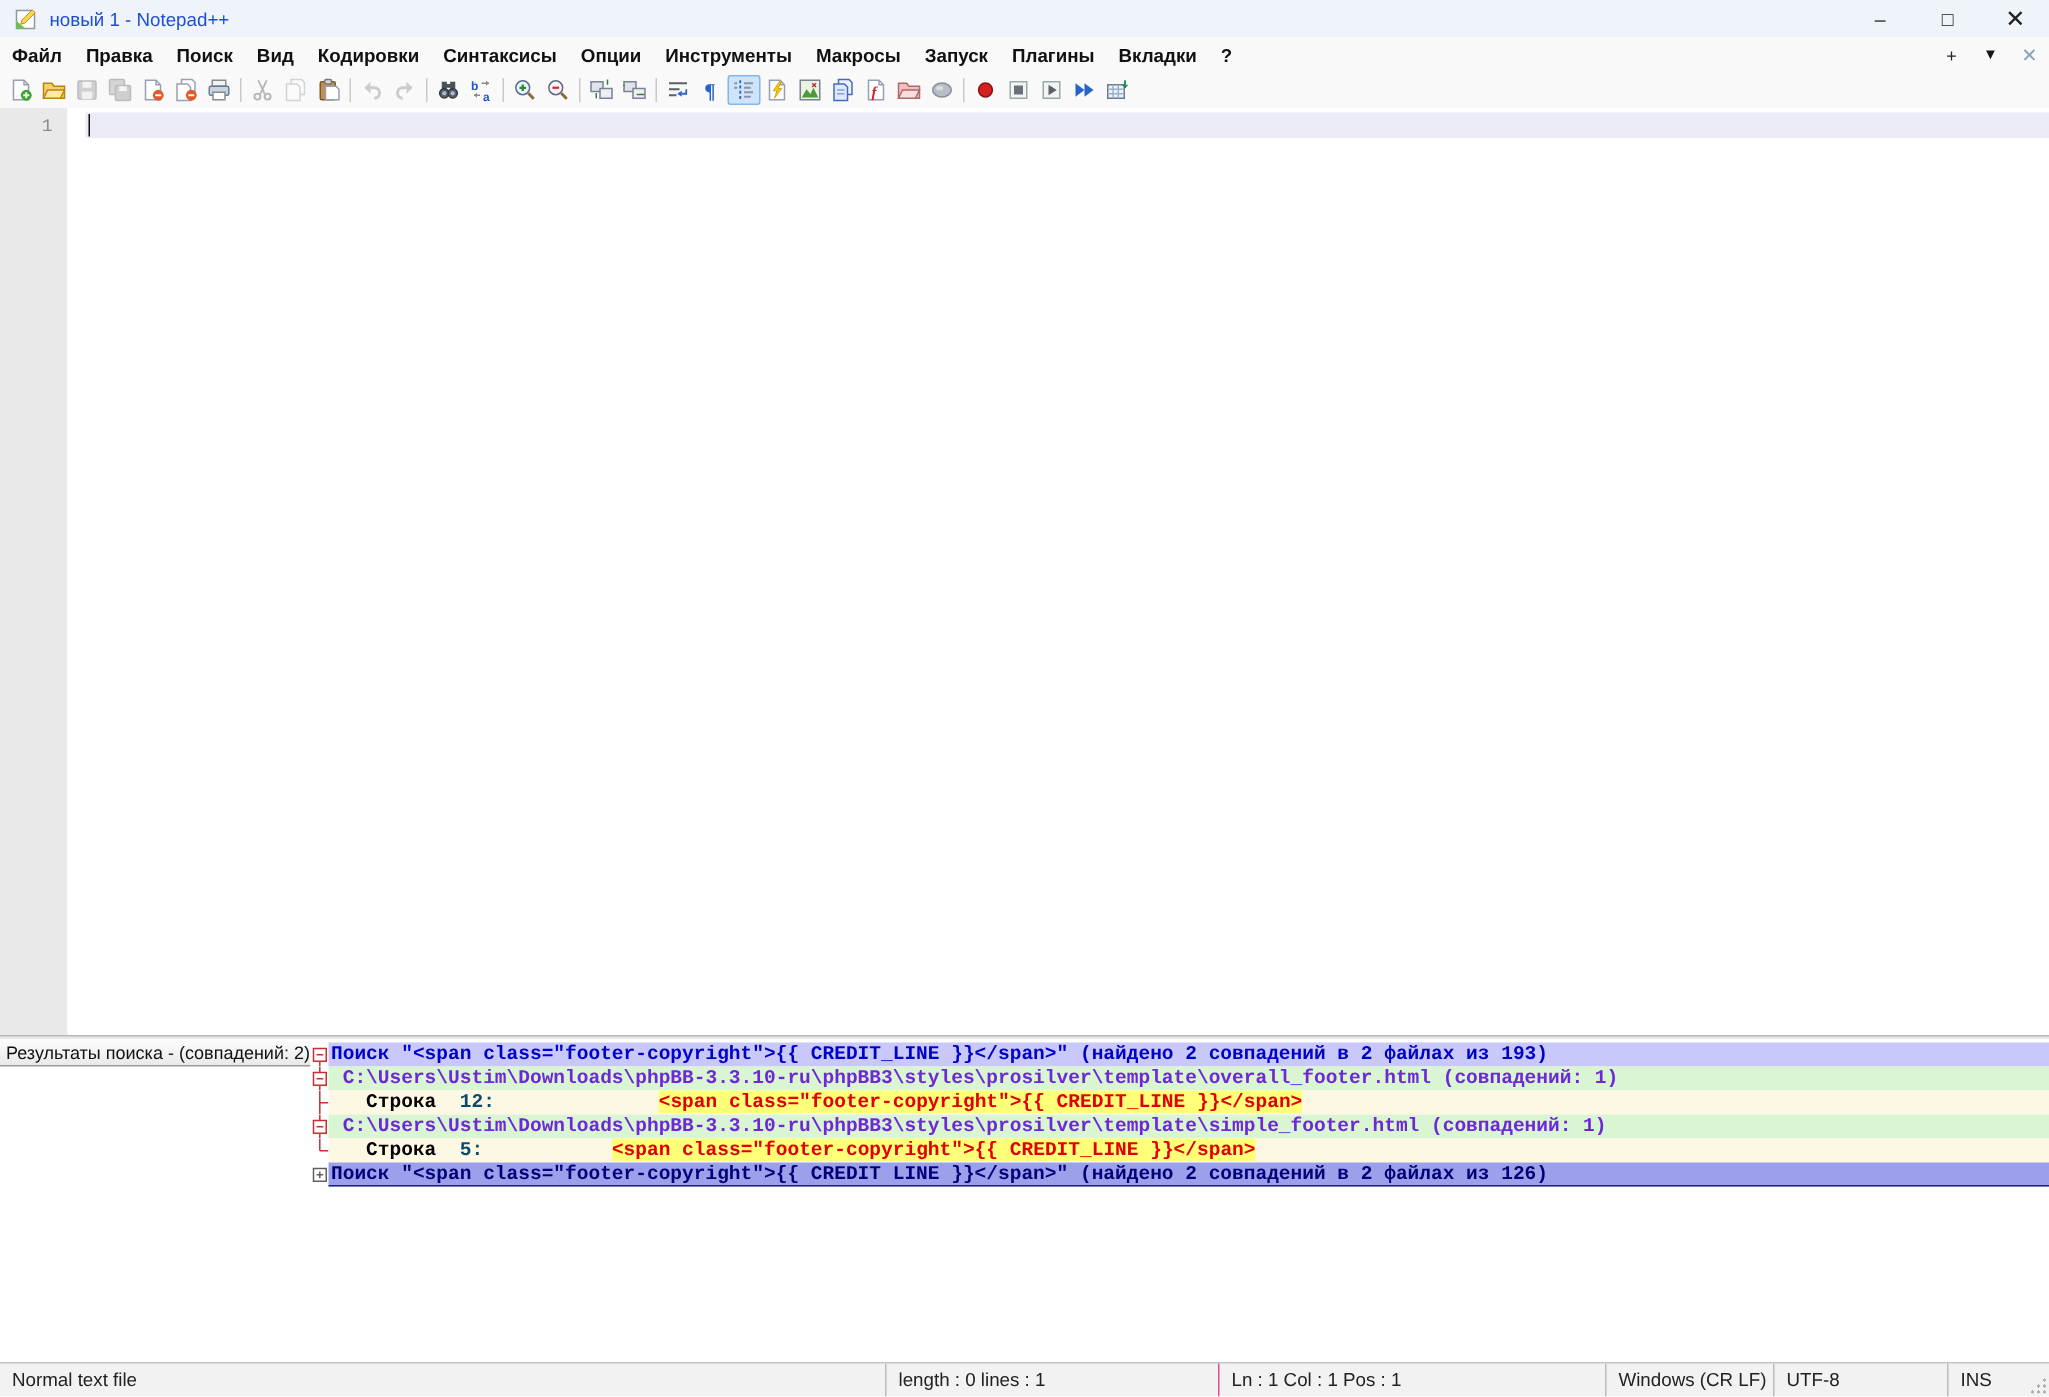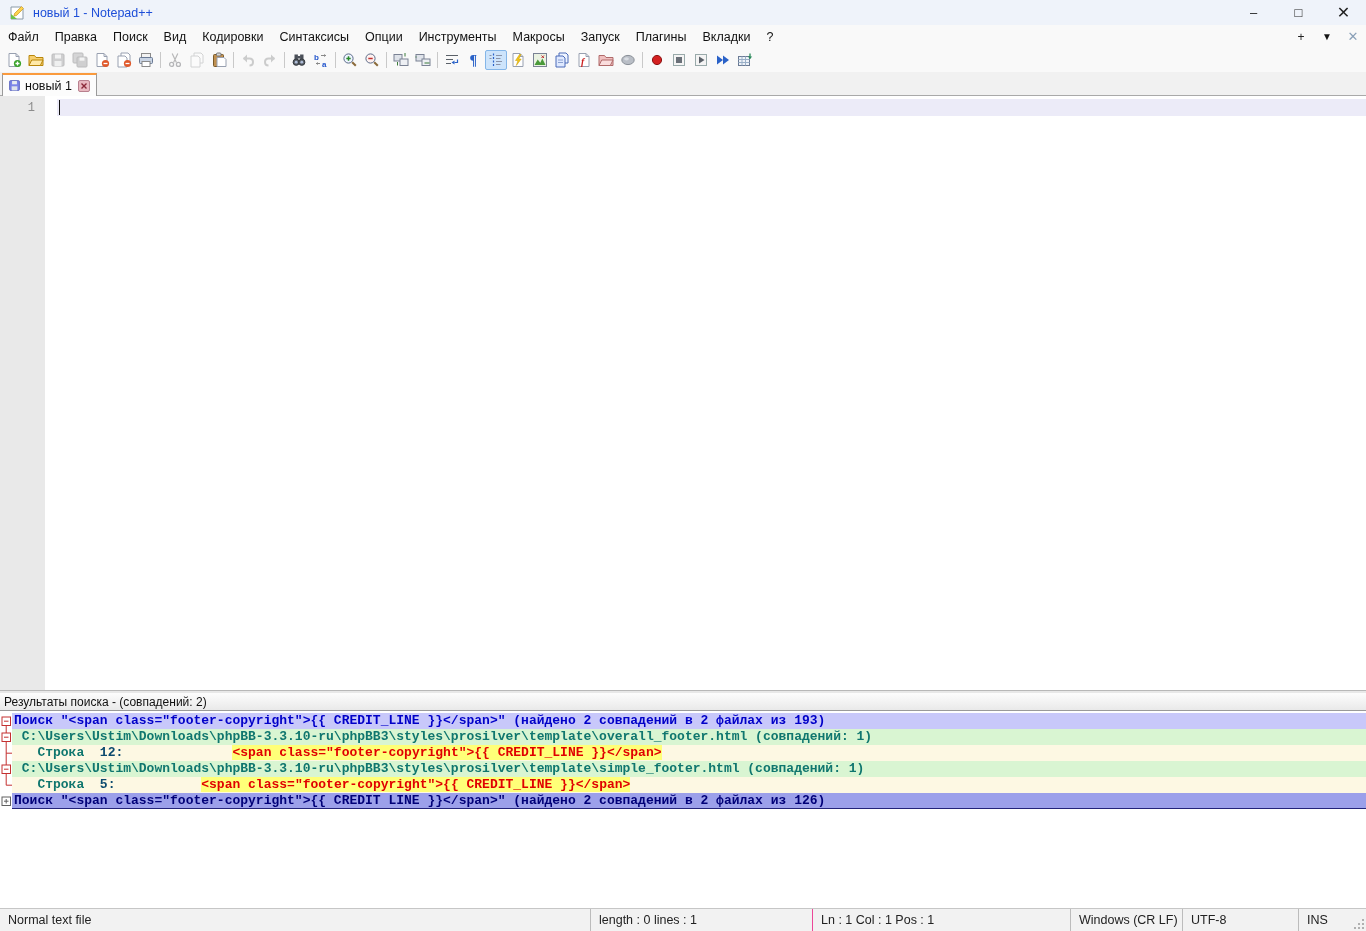--- a/index.html
+++ b/index.html
@@ -51,37 +51,37 @@
                text-align:right; padding:5px 10px 0 0; }
   .ed-fold { width:12px; background:#fff; flex:none; }
   .ed-text { flex:1; position:relative; background:#fff; }
   .caret-line { position:absolute; left:0; right:0; top:3px; height:17px; background:#ecebf8; }
   .caret { position:absolute; left:2px; top:1px; width:1px; height:15px; background:#111; }
 
   
   .splitter { height:3px; background:#e8e8e8; border-top:1px solid #b8b8b8; flex:none; }
 
   
-  .results { height:215px; background:#fff; display:flex; flex-direction:column; flex:none; }
+  .results { height:215px; background:#fff; display:flex; flex-direction:row; flex:none; }
   .res-header { height:18px; background:linear-gradient(#fdfdfd,#e9e9e9); border-bottom:1px solid #9a9a9a;
                 font-size:12px; color:#111; padding:2px 0 0 4px; flex:none; }
   .res-body { flex:1; overflow:hidden; padding-top:2px; background:#fff; }
   .row { height:16px; display:flex; font-family:"Liberation Mono", monospace; font-weight:bold;
          font-size:13px; line-height:15px; white-space:pre; }
   .fold-cell { width:12px; flex:none; background:#fff; }
   .fold-cell svg { display:block; width:12px; height:16px; }
   .row-text { flex:1; padding-left:2px; height:16px; }
   .r-search .row-text { background:#c8c8fa; }
   .r-file   .row-text { background:#d9f5d2; }
   .r-line   .row-text { background:#fdf8e3; }
   .r-search.selected .row-text { background:#9ca0ea; border-bottom:1px solid #23237a; }
   .s-search { color:#0000c8; }
   .selected .s-search { color:#000078; }
-  .s-file { color:#0f766e; }
-  .s-plain { color:#0f766e; }
+  .s-file { color:#6d28d9; }
+  .s-plain { color:#000000; }
   .s-lineno { color:#0c4a6e; }
   .s-match { color:#e00000; background:#ffff78; }
 
   
   .statusbar { height:23px; background:#f2f2f2; border-top:1px solid #c6c6c6; display:flex;
                align-items:center; flex:none; font-size:12.5px; color:#222; position:relative; }
   .sb-seg { padding:0 8px; height:100%; display:flex; align-items:center; white-space:nowrap; overflow:hidden; }
   .sb-0 { flex:1;text-align:center; }
   .sb-1 { width:222px; border-left:1px solid #bcbcbc; }
   .sb-2 { width:258px; border-left:1px solid #ec4899; }
@@ -110,21 +110,21 @@
     </svg>
     <span class="title-text">новый 1 - Notepad++</span>
     <div class="win-controls">
       <div class="win-btn">–</div>
       <div class="win-btn">□</div>
       <div class="win-btn close">✕</div>
     </div>
   </div>
 
   <div class="menubar">
-    <div id="menu-items" style="display:flex;">
+    <div id="menu-items" style="display:flex;font-weight:bold;">
         <span class="menu-item">Файл</span>
         <span class="menu-item">Правка</span>
         <span class="menu-item">Поиск</span>
         <span class="menu-item">Вид</span>
         <span class="menu-item">Кодировки</span>
         <span class="menu-item">Синтаксисы</span>
         <span class="menu-item">Опции</span>
         <span class="menu-item">Инструменты</span>
         <span class="menu-item">Макросы</span>
         <span class="menu-item">Запуск</span>
@@ -362,38 +362,20 @@
       <div class="tb">
         <svg viewBox="0 0 16 16" fill="none" stroke-width="1">
           <rect x="1.5" y="4.5" width="11" height="9" fill="#eef2f8" stroke="#6a7a94"></rect>
           <path d="M1.5 7.5h11M1.5 10.5h11M5 4.5v9M8.5 4.5v9" stroke="#9ab0c8"></path>
           <path d="M13 1.5v5" stroke="#2a8a5a" stroke-width="1.3"></path>
           <path d="M10.8 4.5L13 7l2.2-2.5z" fill="#2a8a5a"></path>
         </svg>
       </div>
     </div>
 
-  <div class="tabbar" id="tabbar">
-      <div class="tab active">
-        <span class="tab-save-icon">
-          <svg viewBox="0 0 16 16">
-            <rect x="2" y="2" width="12" height="12" rx="1" fill="#7c86e8" stroke="#4a55b8"></rect>
-            <rect x="5" y="2.5" width="6" height="4" fill="#e8ecf2"></rect>
-            <rect x="4.5" y="9" width="7" height="5" fill="#dfe4ec"></rect>
-          </svg>
-        </span>
-        <span class="tab-label">новый 1</span>
-        <span class="tab-close">
-          <svg viewBox="0 0 12 12">
-            <rect x=".5" y=".5" width="11" height="11" rx="1.5" fill="#e8b8c0" stroke="#b8808e"></rect>
-            <path d="M3.5 3.5l5 5M8.5 3.5l-5 5" stroke="#8a2838" stroke-width="1.4"></path>
-          </svg>
-        </span>
-      </div>
-    </div>
 
   <div class="editor">
     <div class="ed-margin" id="line-numbers">
         <div>1</div>
       </div>
     <div class="ed-fold"></div>
     <div class="ed-text">
       <div class="caret-line">
         <div class="caret"></div>
       </div>

